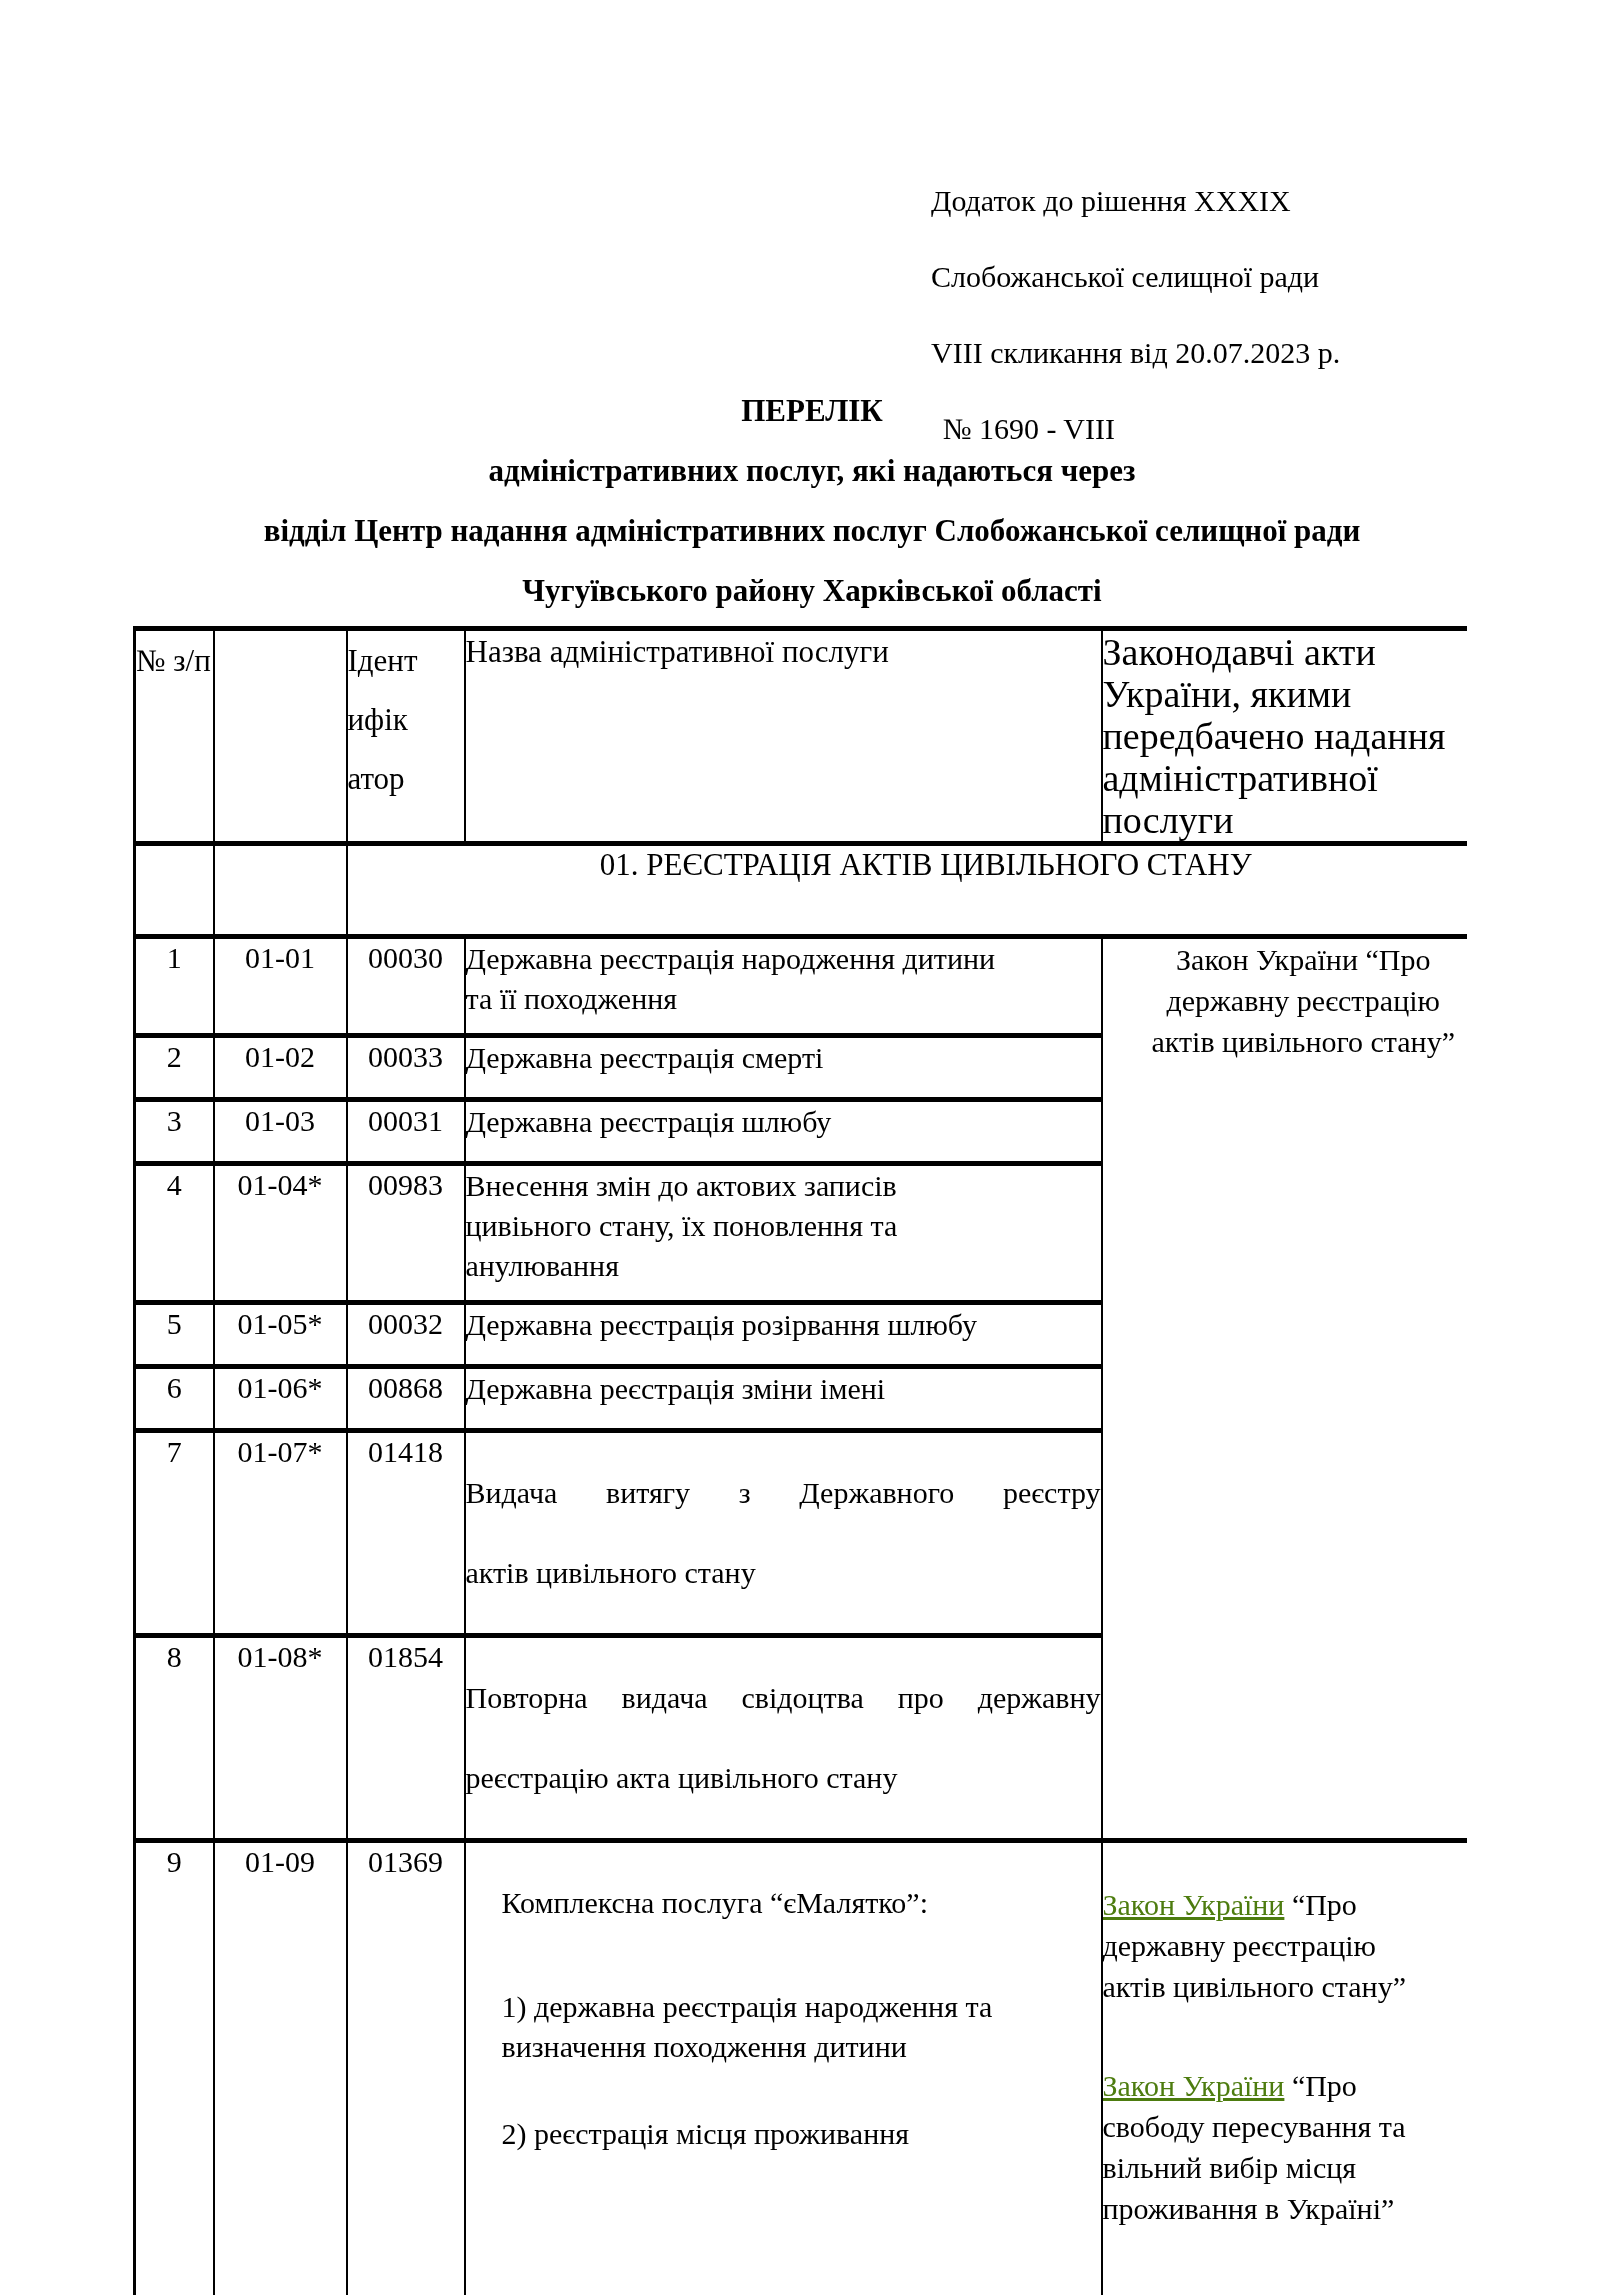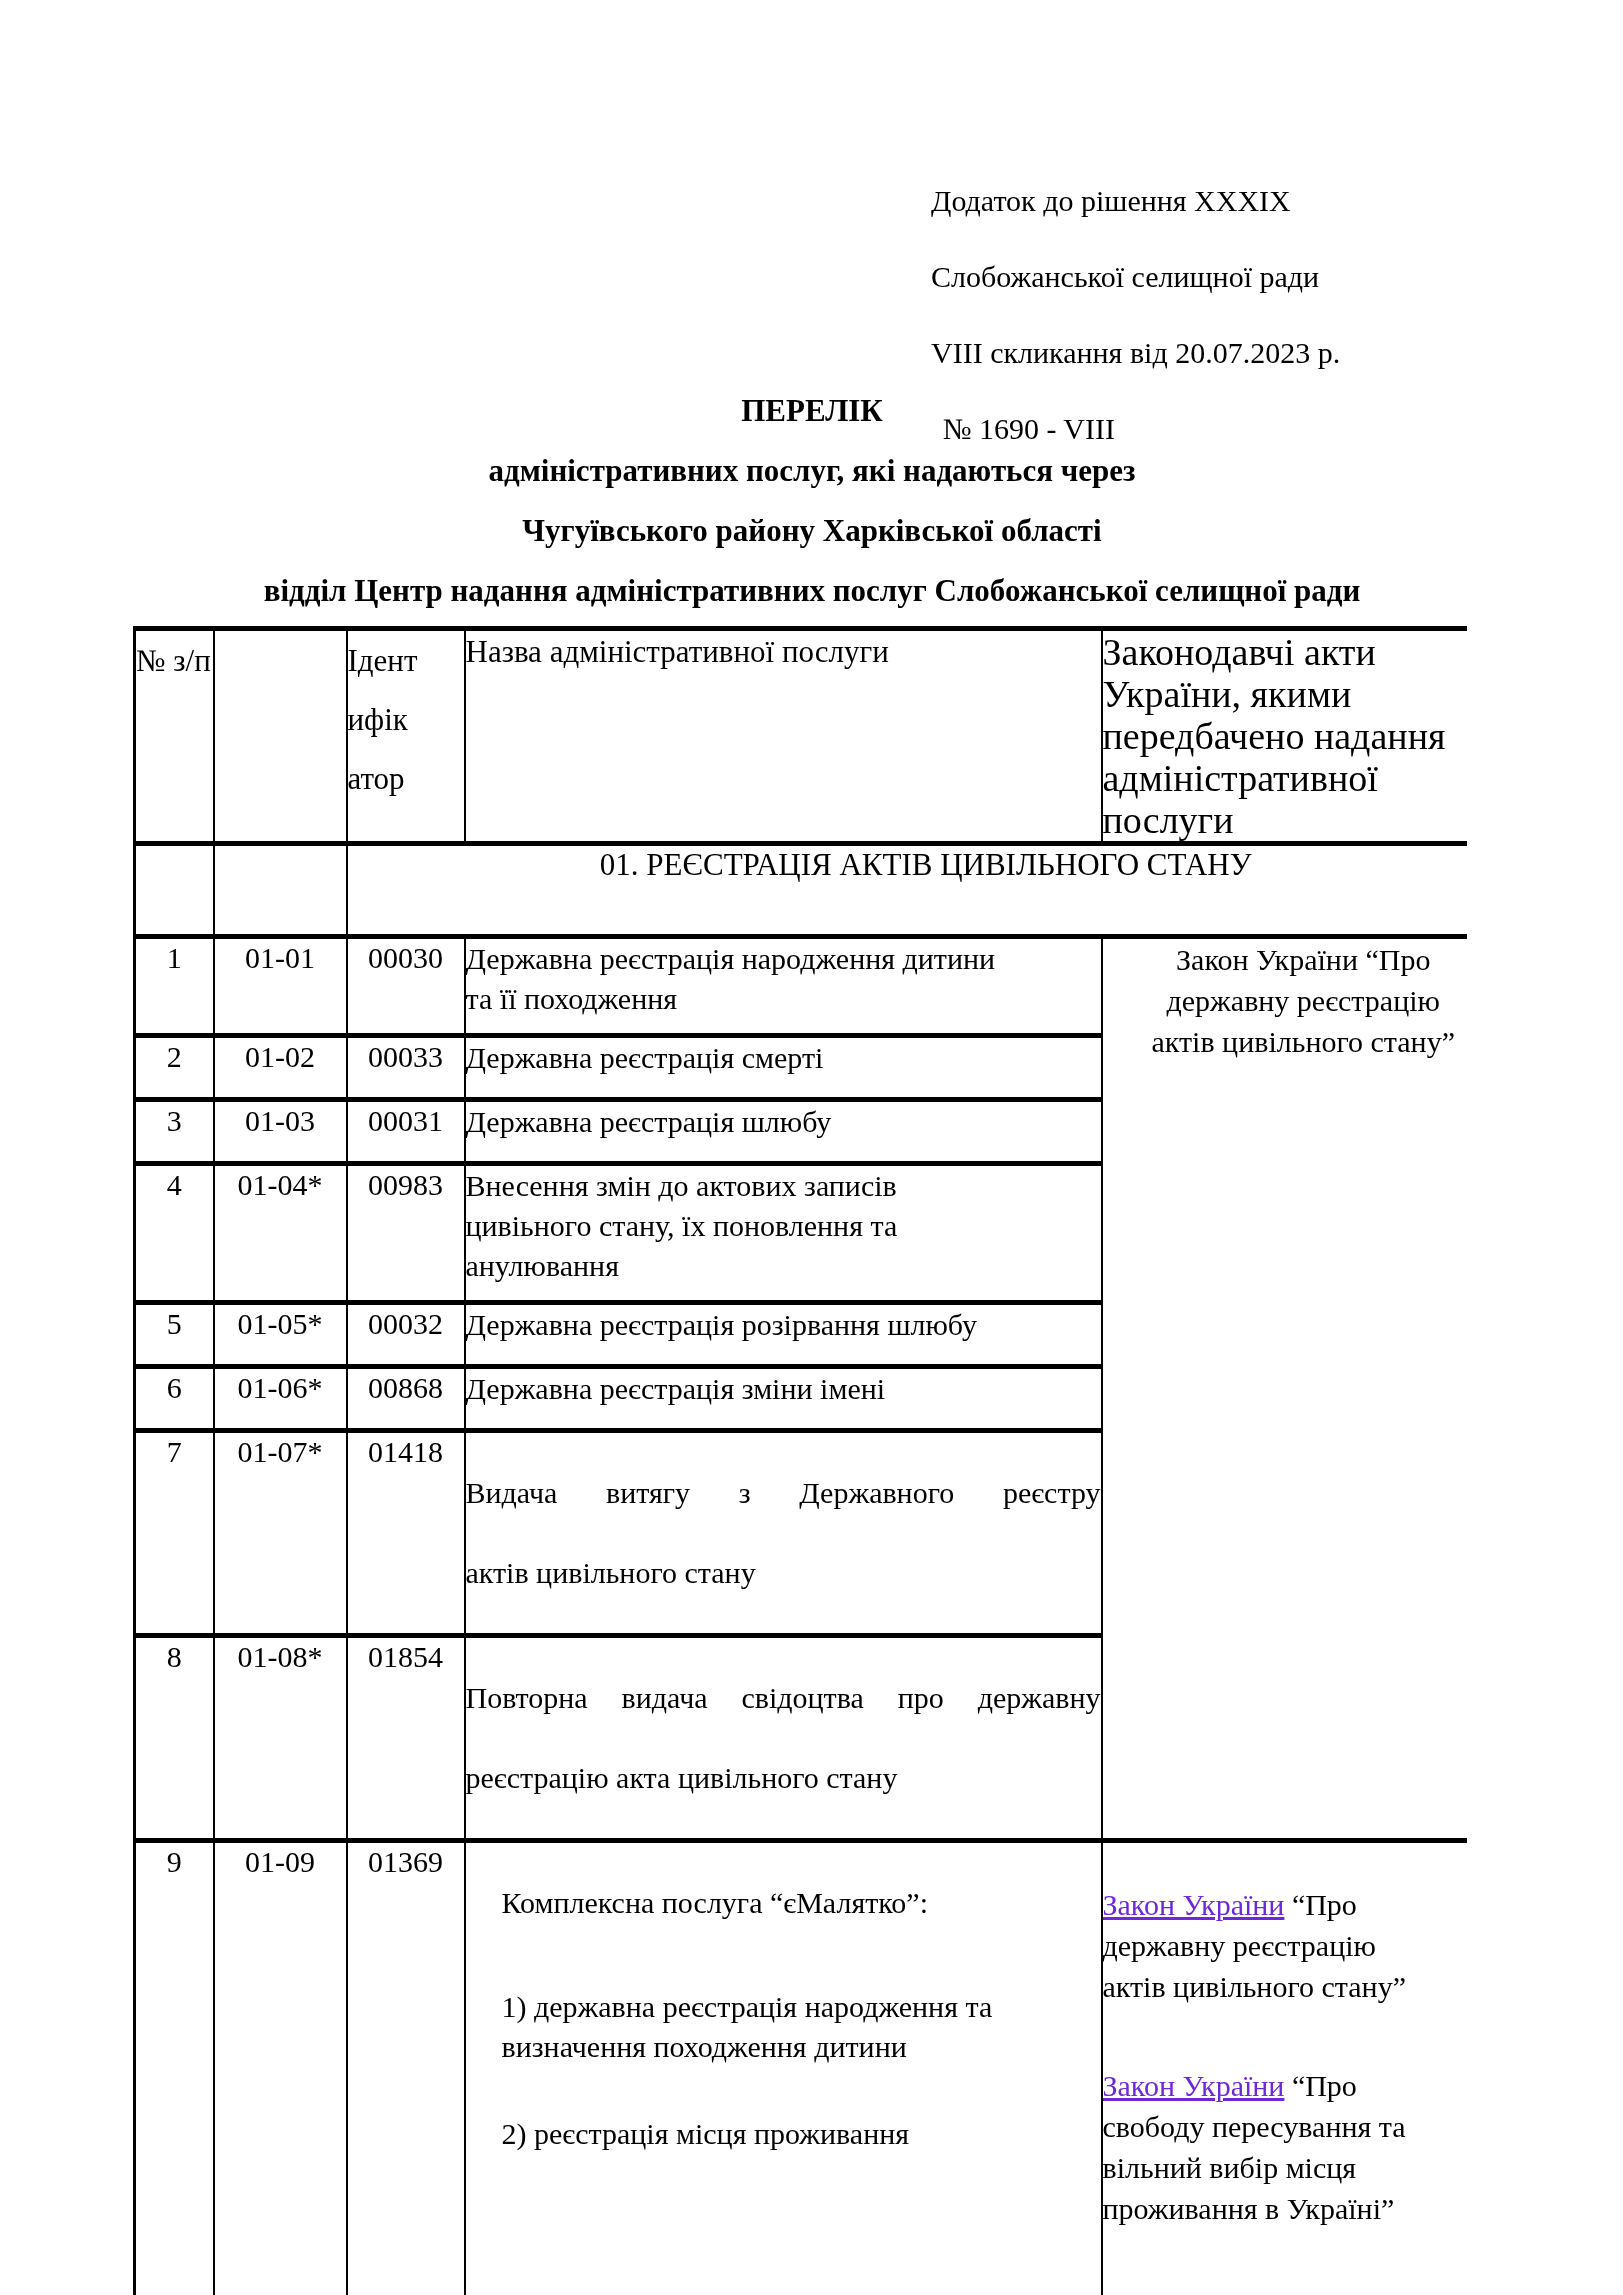--- a/index.html
+++ b/index.html
@@ -82,40 +82,40 @@
     vertical-align:middle; text-align:center;
     font-size:30px; line-height:41px; white-space:pre-line;
     padding:0 5.2px;
   }
   .legal-9 {
     vertical-align:top; text-align:left;
     font-size:30px; line-height:41px;
     padding:52px 9.2px 0 26px;
   }
   .legal-para { margin-bottom:17px; white-space:pre-line; }
-  .lk { color:#6d28d9; text-decoration:underline; cursor:pointer; }
+  .lk { color:#4d7c0f; text-decoration:underline; cursor:pointer; }
   .lk-rest { white-space:pre-line; }
 </style>
 </head>
 <body>
 
 <div class="page">
 
   <div class="annex">
     <div class="annex-line">Додаток  до рішення ХХХІХ</div>
     <div class="annex-line">Слобожанської селищної ради</div>
     <div class="annex-line">VIII скликання  від 20.07.2023 р.</div>
     <div class="annex-line annex-line-last">№ 1690 - VIII</div>
   </div>
 
   <div class="title-block">
     <div class="title-line">ПЕРЕЛІК</div>
     <div class="title-line">адміністративних послуг, які надаються через</div>
+    <div class="title-line">відділ Центр надання адміністративних послуг Слобожанської селищної  ради</div>
     <div class="title-line">Чугуївського району Харківської області</div>
-    <div class="title-line">відділ Центр надання адміністративних послуг Слобожанської селищної  ради</div>
   </div>
 
   <table class="svc">
     <colgroup>
       <col class="c1">
         <col class="c2">
         <col class="c3">
         <col class="c4">
         <col class="c5">
     </colgroup>

